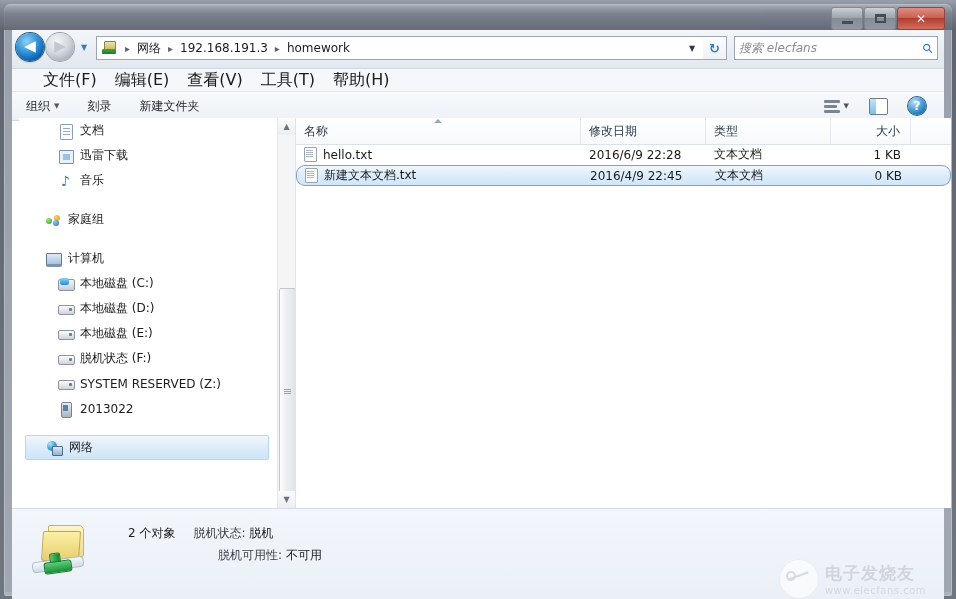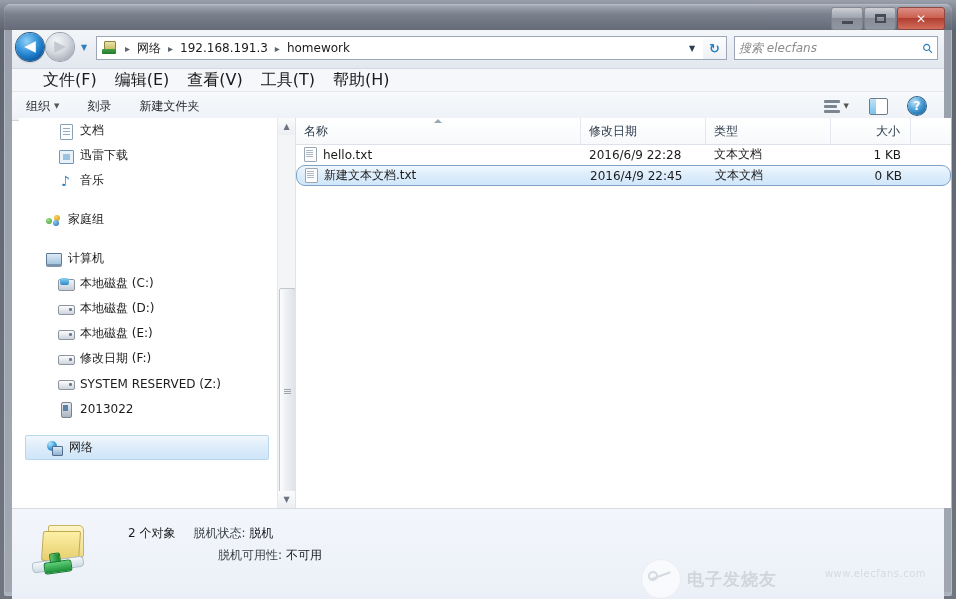--- a/index.html
+++ b/index.html
@@ -202,21 +202,21 @@
   .sb-line2{margin-top:5px;font-size:12px;color:#1b1b1b;padding-left:90px;}
   .sb-lbl{color:#3a3f47;}
   .sb-val{color:#15181c;}
 
   
   .wm{position:absolute;right:18px;bottom:8px;display:flex;align-items:center;gap:6px;opacity:.72;}
   .wm-logo{width:40px;height:40px;border-radius:50%;background:#fff;opacity:.85;position:relative;
      box-shadow:0 0 0 1px #e7e9ee inset;}
   .wm-logo:before{content:"";position:absolute;left:8px;top:16px;width:22px;height:2px;background:#c8ccd4;transform:rotate(-20deg);}
   .wm-logo:after{content:"";position:absolute;left:7px;top:12px;width:6px;height:6px;border:2px solid #c8ccd4;border-radius:50%;}
-  .wm-txt{display:flex;gap:48px;}
+  .wm-txt{display:flex;flex-direction:column;}
   .wm-cn{font-size:17px;color:#c6cad3;font-weight:bold;letter-spacing:1px;}
   .wm-en{font-size:10px;color:#ccd0d8;letter-spacing:.5px;}
 </style>
 </head>
 <body>
 
 <div class="desktop"></div>
 
 <div class="window">
 
@@ -371,21 +371,21 @@
           <div class="np-item indent">
             <span class="npicon">
                 <span class="ic-hdd"></span>
               </span>
             <span>本地磁盘 (E:)</span>
           </div>
           <div class="np-item indent">
             <span class="npicon">
                 <span class="ic-hdd"></span>
               </span>
-            <span>修改日期 (F:)</span>
+            <span>脱机状态 (F:)</span>
           </div>
           <div class="np-item indent">
             <span class="npicon">
                 <span class="ic-hdd"></span>
               </span>
             <span>SYSTEM RESERVED (Z:)</span>
           </div>
           <div class="np-item indent">
             <span class="npicon">
                 <span class="ic-phone"></span>

